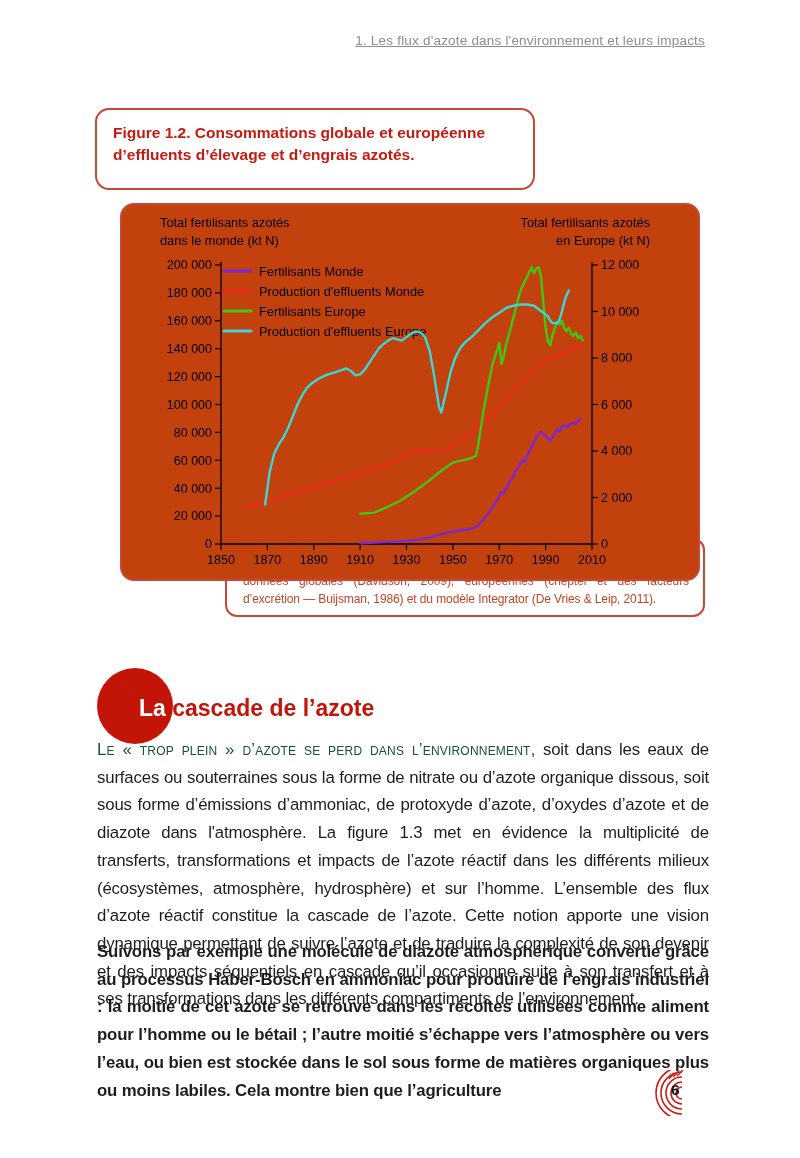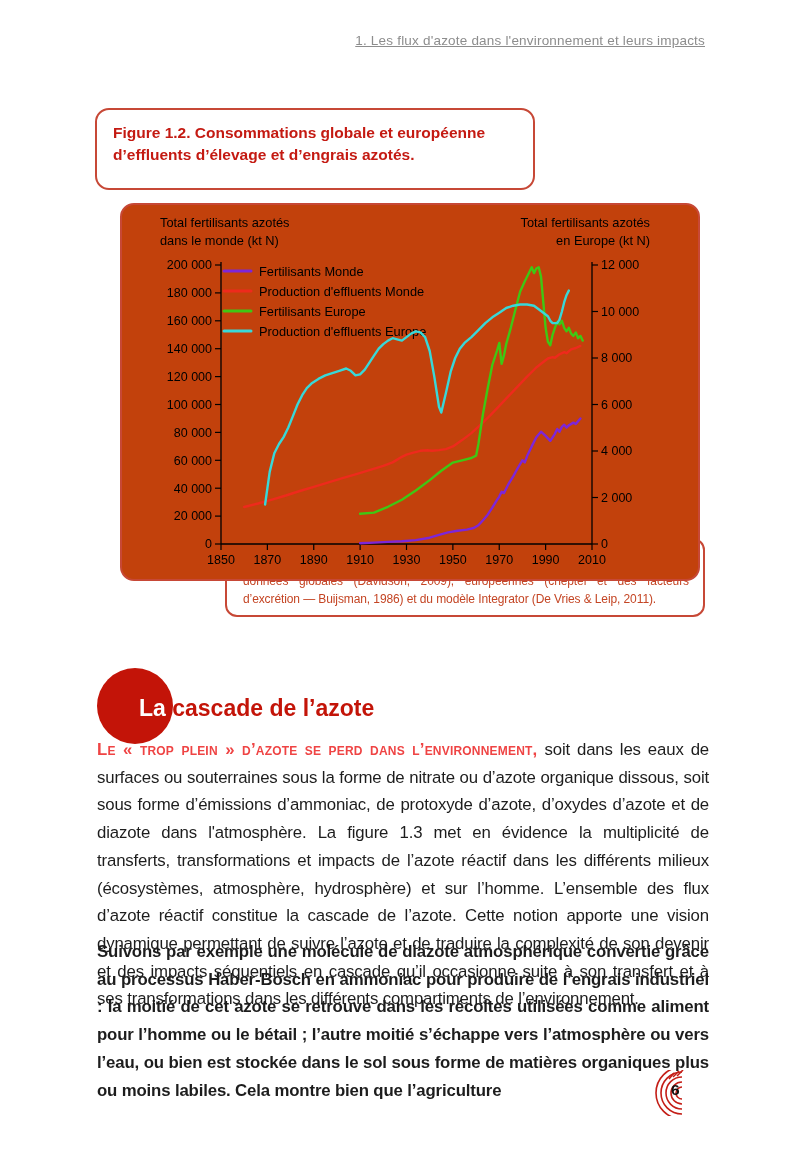--- a/index.html
+++ b/index.html
@@ -21,21 +21,21 @@
   .section-head{position:absolute;left:95px;top:665px;width:400px;height:80px;}
   .disc{position:absolute;left:2px;top:3px;width:76px;height:76px;border-radius:50%;
         background:#c31408;}
   .section-head h2{position:absolute;left:32px;top:18px;margin:12px;font-size:23px;
         font-weight:bold;color:#c31408;white-space:nowrap;}
   .section-head h2 .w1{color:#ffffff;}
   .bodytext{position:absolute;left:97px;width:612px;margin:0;font-size:16.8px;
         line-height:27.7px;color:#1d1d1d;text-align:justify;letter-spacing:-0.15px;}
   .p1{top:736px;}
   .p2{top:938px;font-weight:bold;}
-  .lead{font-variant:small-caps;font-weight:bold;color:#ef4444;letter-spacing:0.2px;}
+  .lead{font-variant:small-caps;font-weight:normal;color:#14532d;letter-spacing:0.2px;}
   .footer-logo{position:absolute;left:644px;top:1070px;width:44px;height:46px;}
   .page-number{position:absolute;left:671px;top:1081px;font-size:15.5px;font-weight:bold;
         color:#111;}
 </style>
 </head>
 <body>
 
 <div class="page">
 
   <div class="chapter-header">1. Les flux d'azote dans l'environnement et leurs impacts</div>

